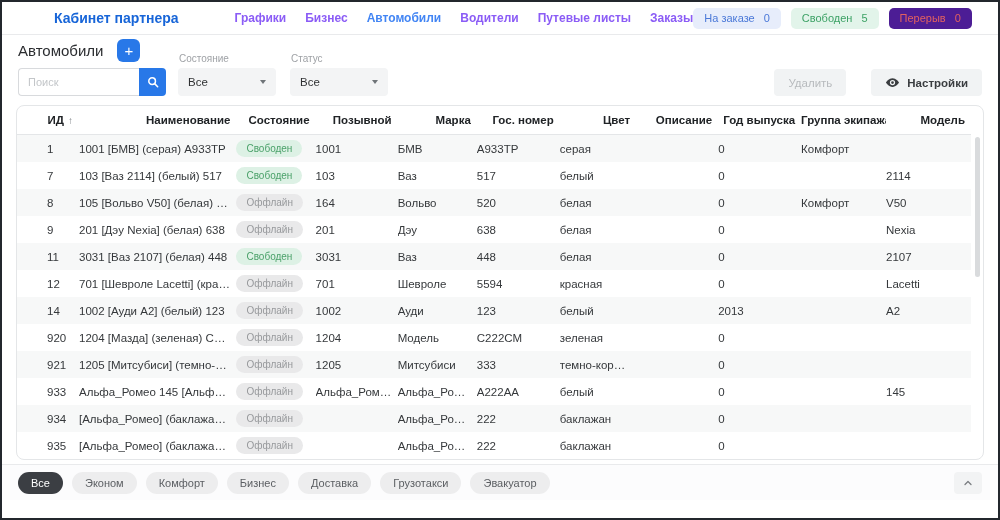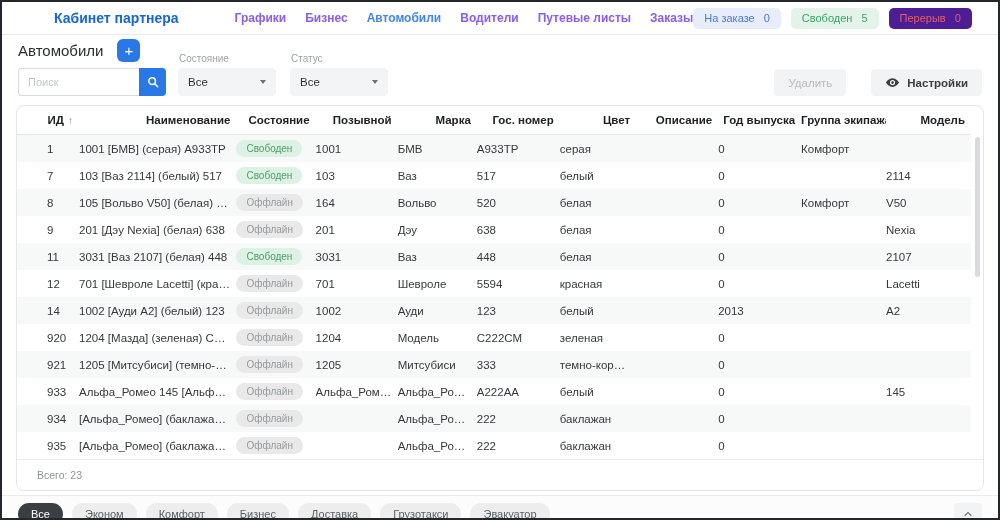--- a/index.html
+++ b/index.html
@@ -324,21 +324,20 @@
           <td><span>Альфа_Ромео</span></td>
           <td><span>222</span></td>
           <td><span>баклажан</span></td>
           <td><span></span></td>
           <td><span>0</span></td>
           <td><span></span></td>
           <td><span></span></td>
         </tr>
       </tbody>
   </table>
-  <div class="total">Всего: 23</div>
   <div class="scroll-thumb"></div>
 </section>
 
 <footer class="chipbar">
   <div class="chips">
       <button class="chip active">Все</button>
       <button class="chip">Эконом</button>
       <button class="chip">Комфорт</button>
       <button class="chip">Бизнес</button>
       <button class="chip">Доставка</button>

